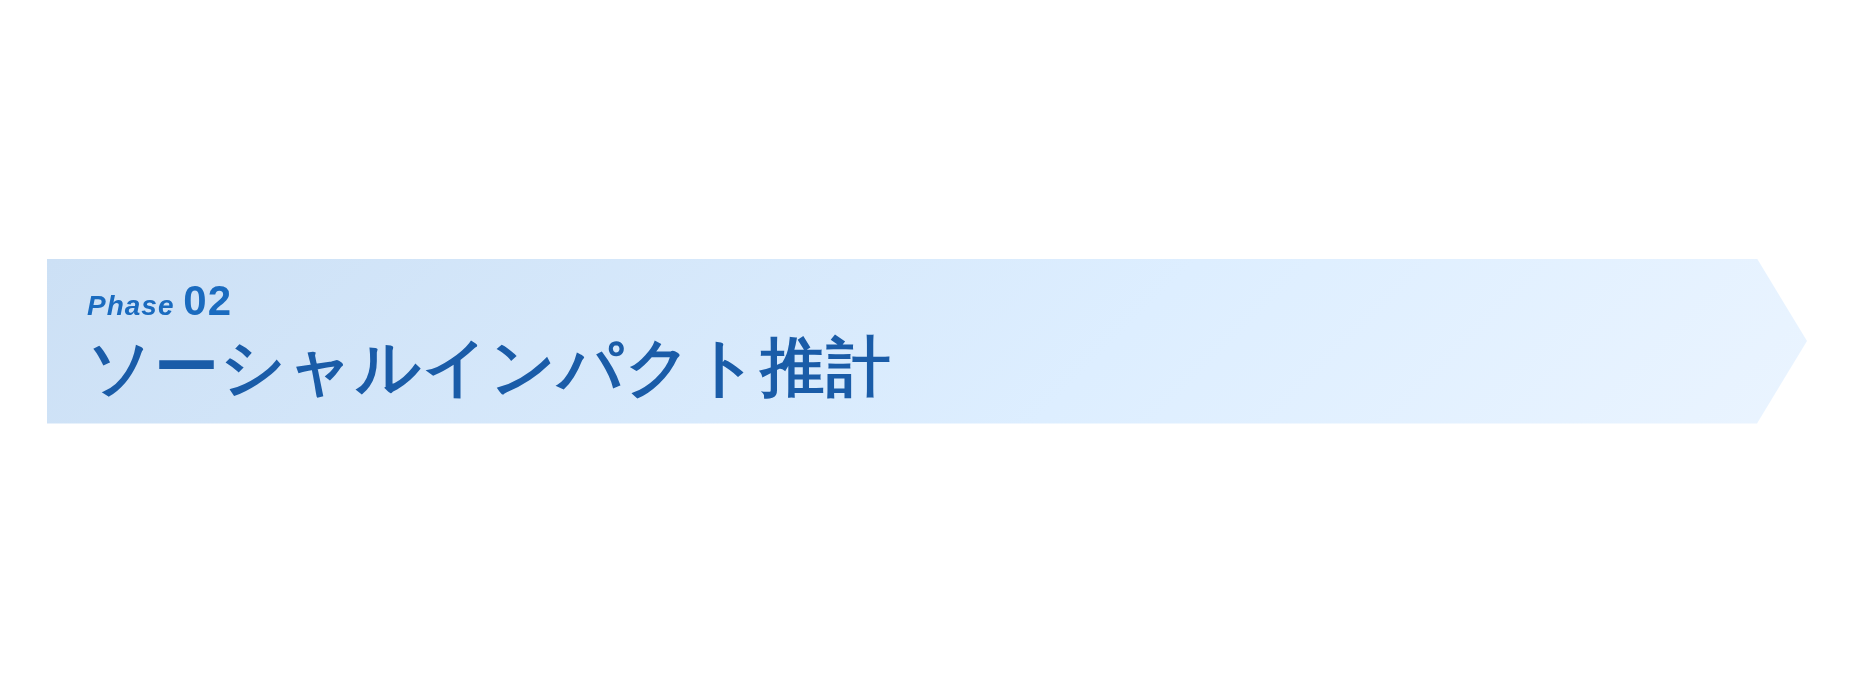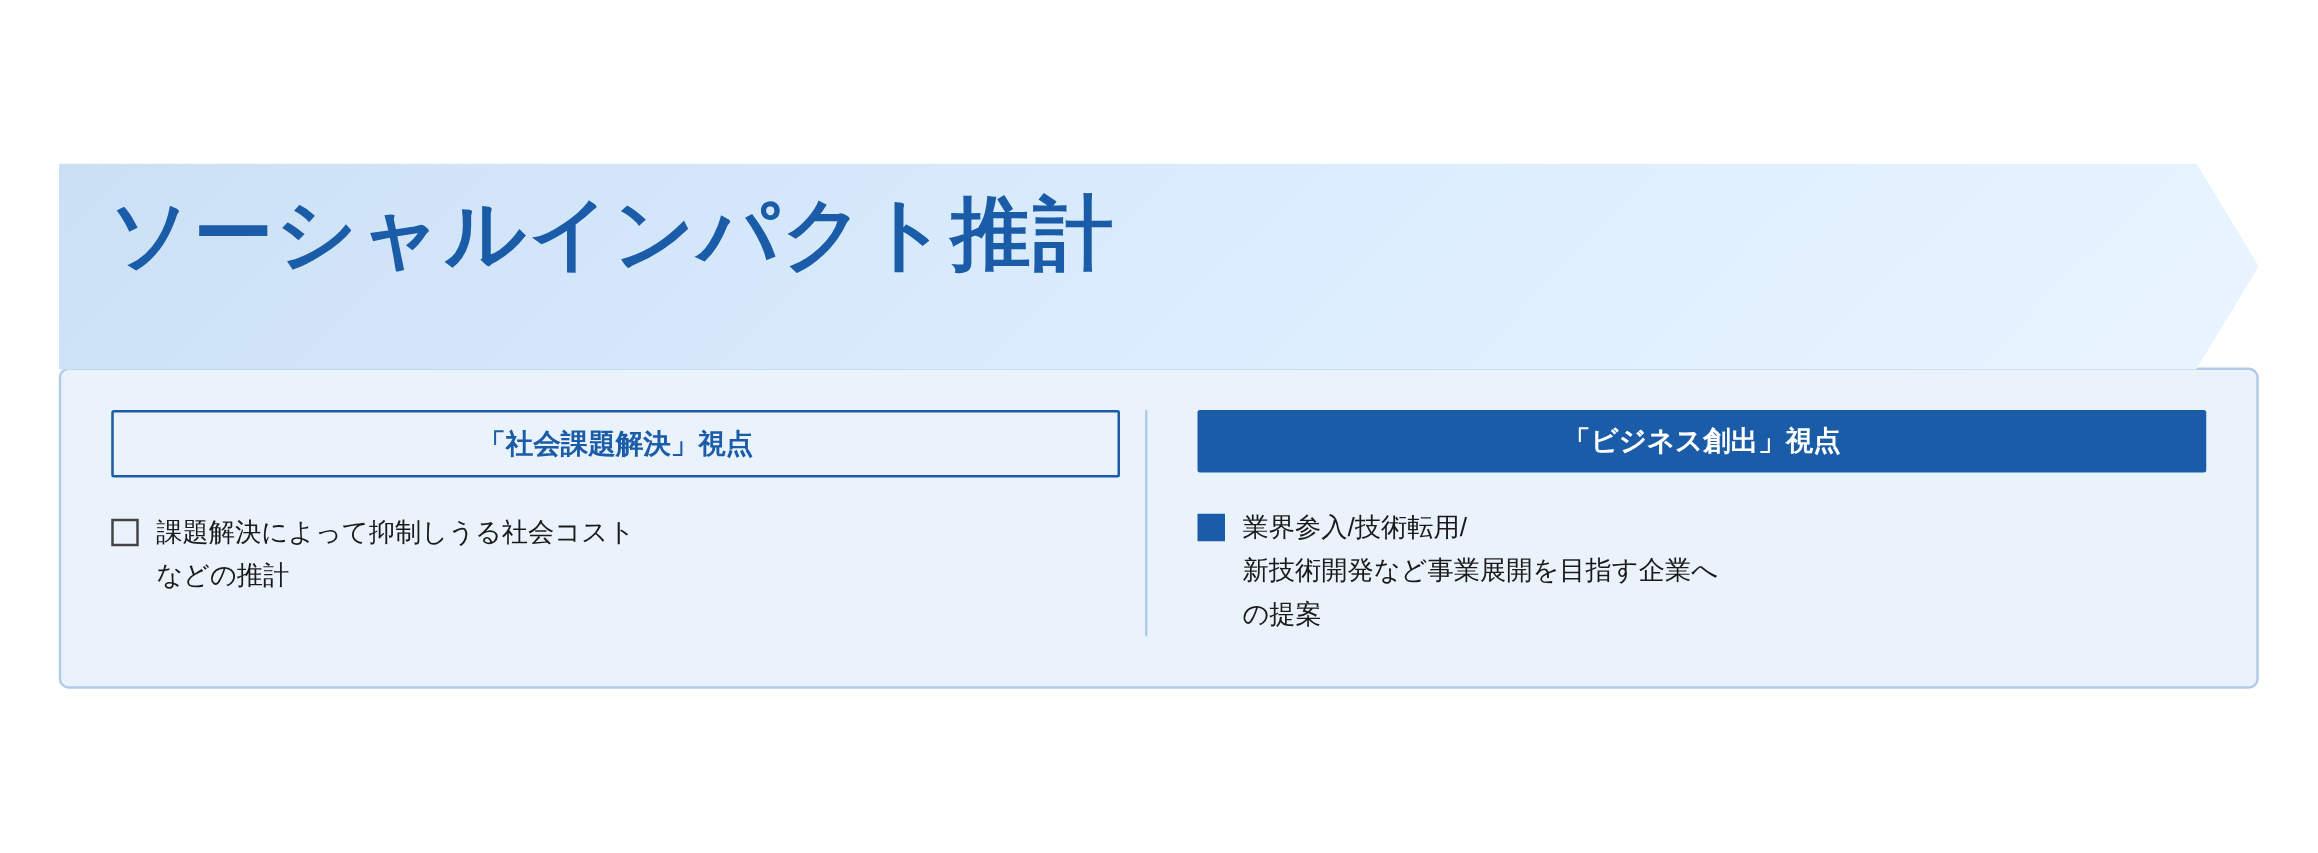--- a/index.html
+++ b/index.html
@@ -138,34 +138,20 @@
       line-height: 1.65;
       color: #1a1a1a;
     }
   </style>
 </head>
 <body>
 
 <div class="outer-wrapper">
 
   <div class="phase-banner">
+    <div class="phase-label">
+      <span class="phase-word">Phase</span>
+      <span class="phase-num">02</span>
+    </div>
     <div class="phase-subtitle">ソーシャルインパクト推計</div>
   </div>
 
-  <div class="content-area">
-
-    <div class="col-left">
-      <div class="col-header-outline">「社会課題解決」視点</div>
-      <div class="list-item">
-        <div class="bullet-outline"></div>
-        <div class="item-text">課題解決によって抑制しうる社会コスト<br>などの推計</div>
-      </div>
-    </div>
-
-    <div class="col-right">
-      <div class="col-header-filled">「ビジネス創出」視点</div>
-      <div class="list-item">
-        <div class="bullet-filled"></div>
-        <div class="item-text">業界参入/技術転用/<br>新技術開発など事業展開を目指す企業へ<br>の提案</div>
-      </div>
-    </div>
-  </div>
 </div>
 
 </body></html>

